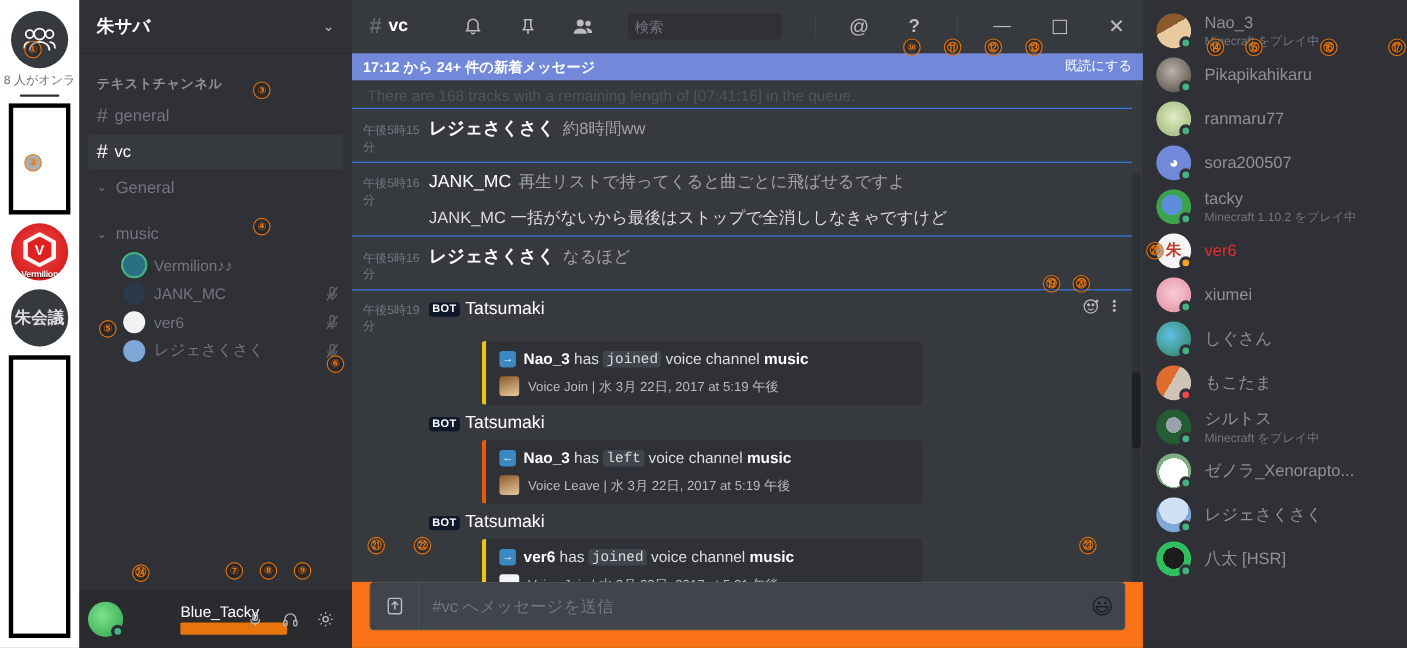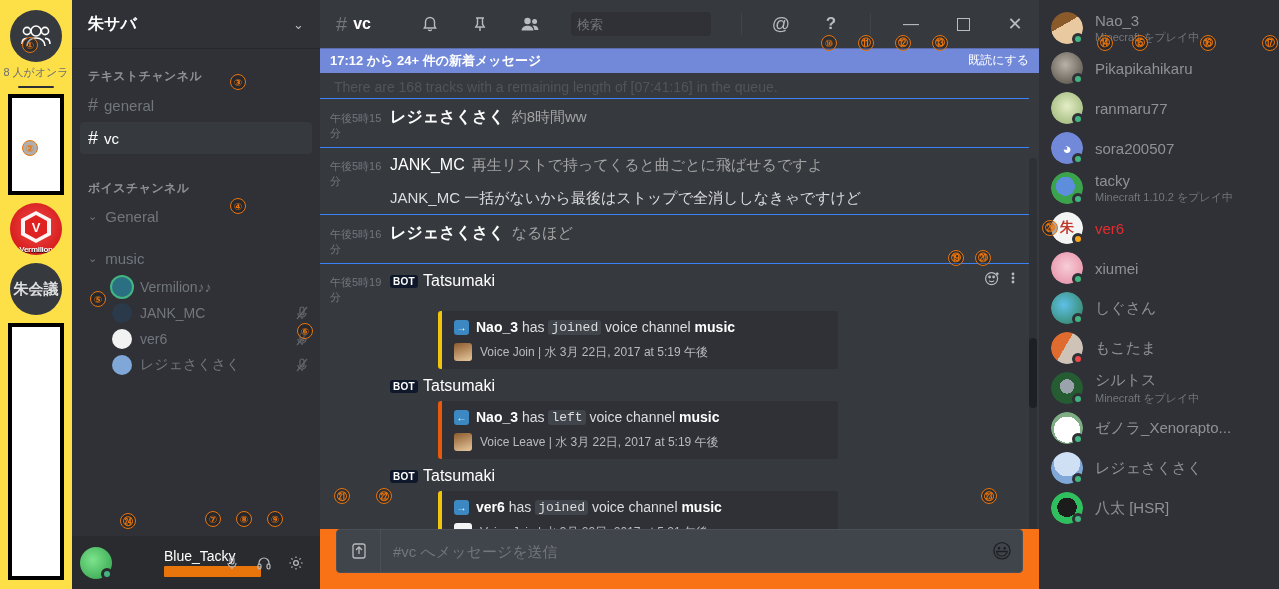--- a/index.html
+++ b/index.html
@@ -6,21 +6,21 @@
   html,body {
     width:1279px; height:589px; overflow:hidden;
     background:#1e2124;
     font-family:"Liberation Sans","DejaVu Sans",sans-serif;
     -webkit-font-smoothing:antialiased;
   }
   #app { position:relative; width:1279px; height:589px; display:flex; }
 
   
   .guild-rail {
-    width:72px; background:#fde047; flex:0 0 72px;
+    width:72px; background:#ffffff; flex:0 0 72px;
     display:flex; flex-direction:column; align-items:center;
     padding-top:6px; position:relative; overflow:hidden;
   }
   .online-blob { width:52px; height:52px; border-radius:50%; background:#36393e;
     display:flex; align-items:center; justify-content:center; margin-top:4px;}
   .online-count { font-size:11px; color:#6b6f74; margin-top:3px; white-space:nowrap;
     width:72px; text-align:center; overflow:hidden; }
   .rail-sep { width:36px; height:2px; background:#2c2f33; border-radius:1px; margin:6px 0 6px 0;}
   .guild-icon { width:52px; height:52px; border-radius:50%; margin-bottom:8px; position:relative;
     display:flex; align-items:center; justify-content:center; font-size:13px; color:#fff;
@@ -204,23 +204,20 @@
 
       <div class="chan">
         <span class="hash">#</span>
         <span>general</span>
       </div>
       <div class="chan active">
         <span class="hash">#</span>
         <span>vc</span>
       </div>
 
-      <div class="cat" style="margin-top:22px;">
-        <span>ボイスチャンネル</span>
-      </div>
 
       <div class="vchan">
         <span class="vchev">⌄</span>
         <span>General</span>
       </div>
 
       <div class="vchan" style="margin-top:12px;">
         <span class="vchev">⌄</span>
         <span>music</span>
       </div>

